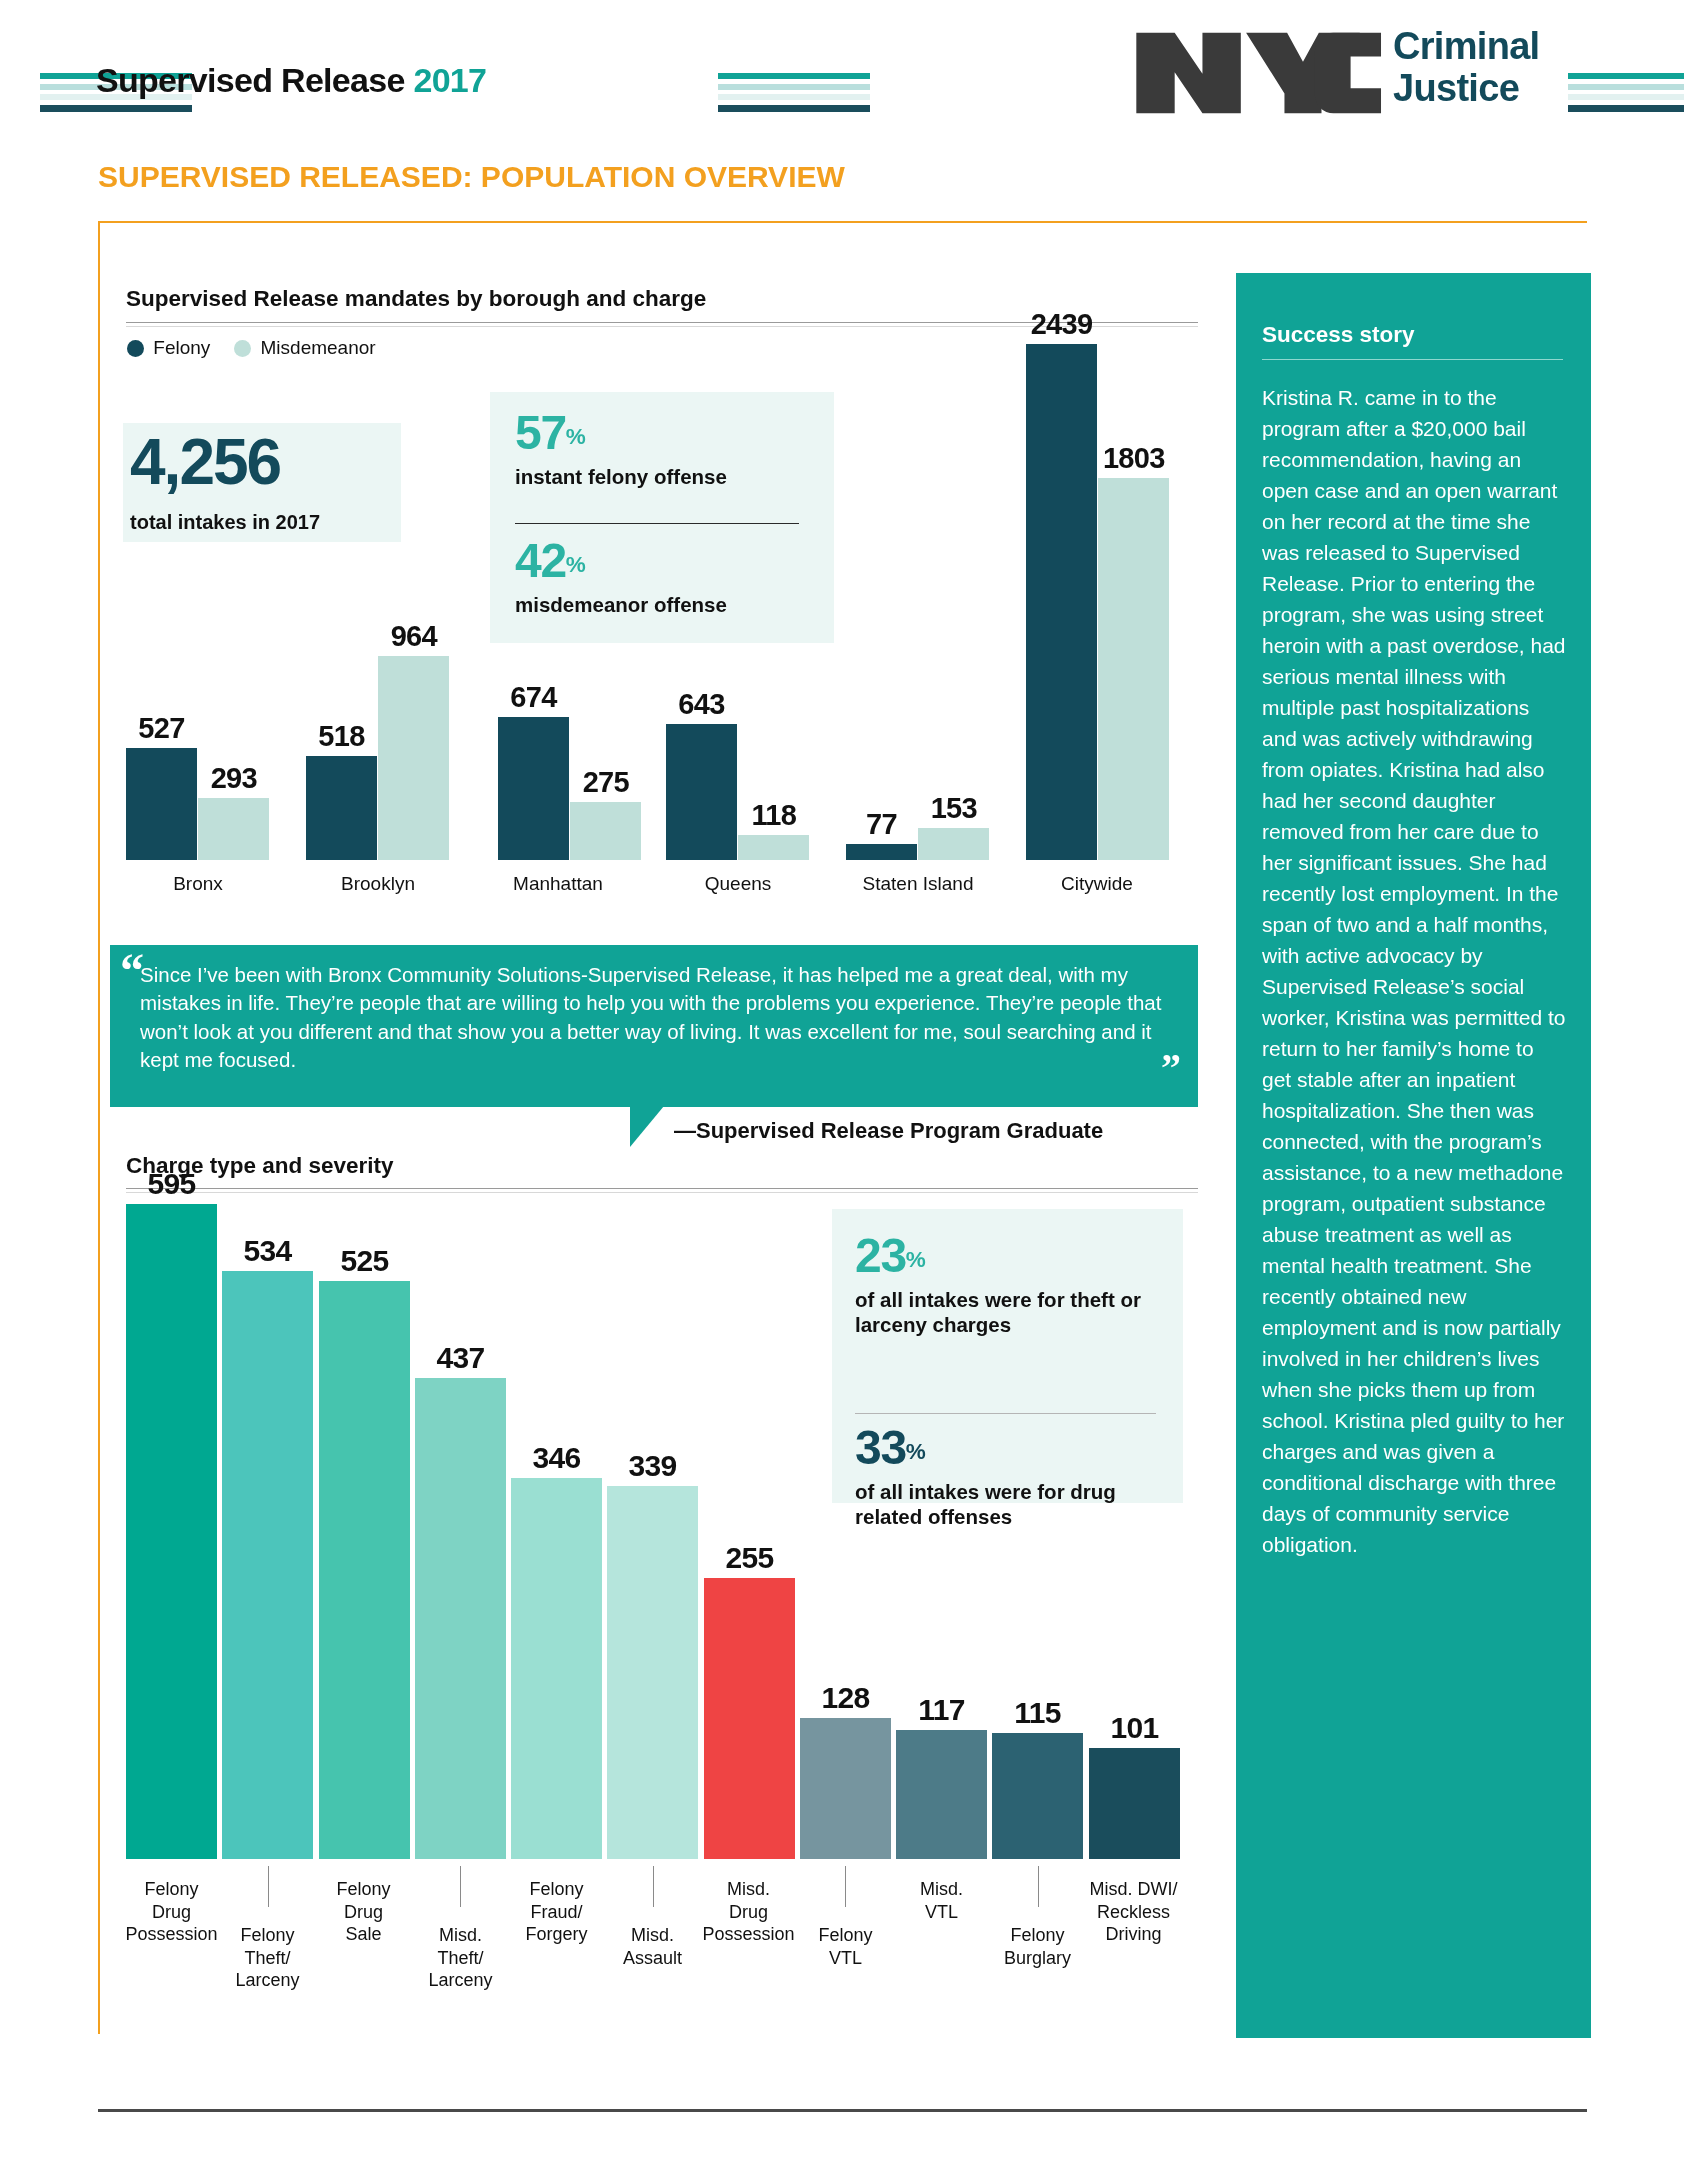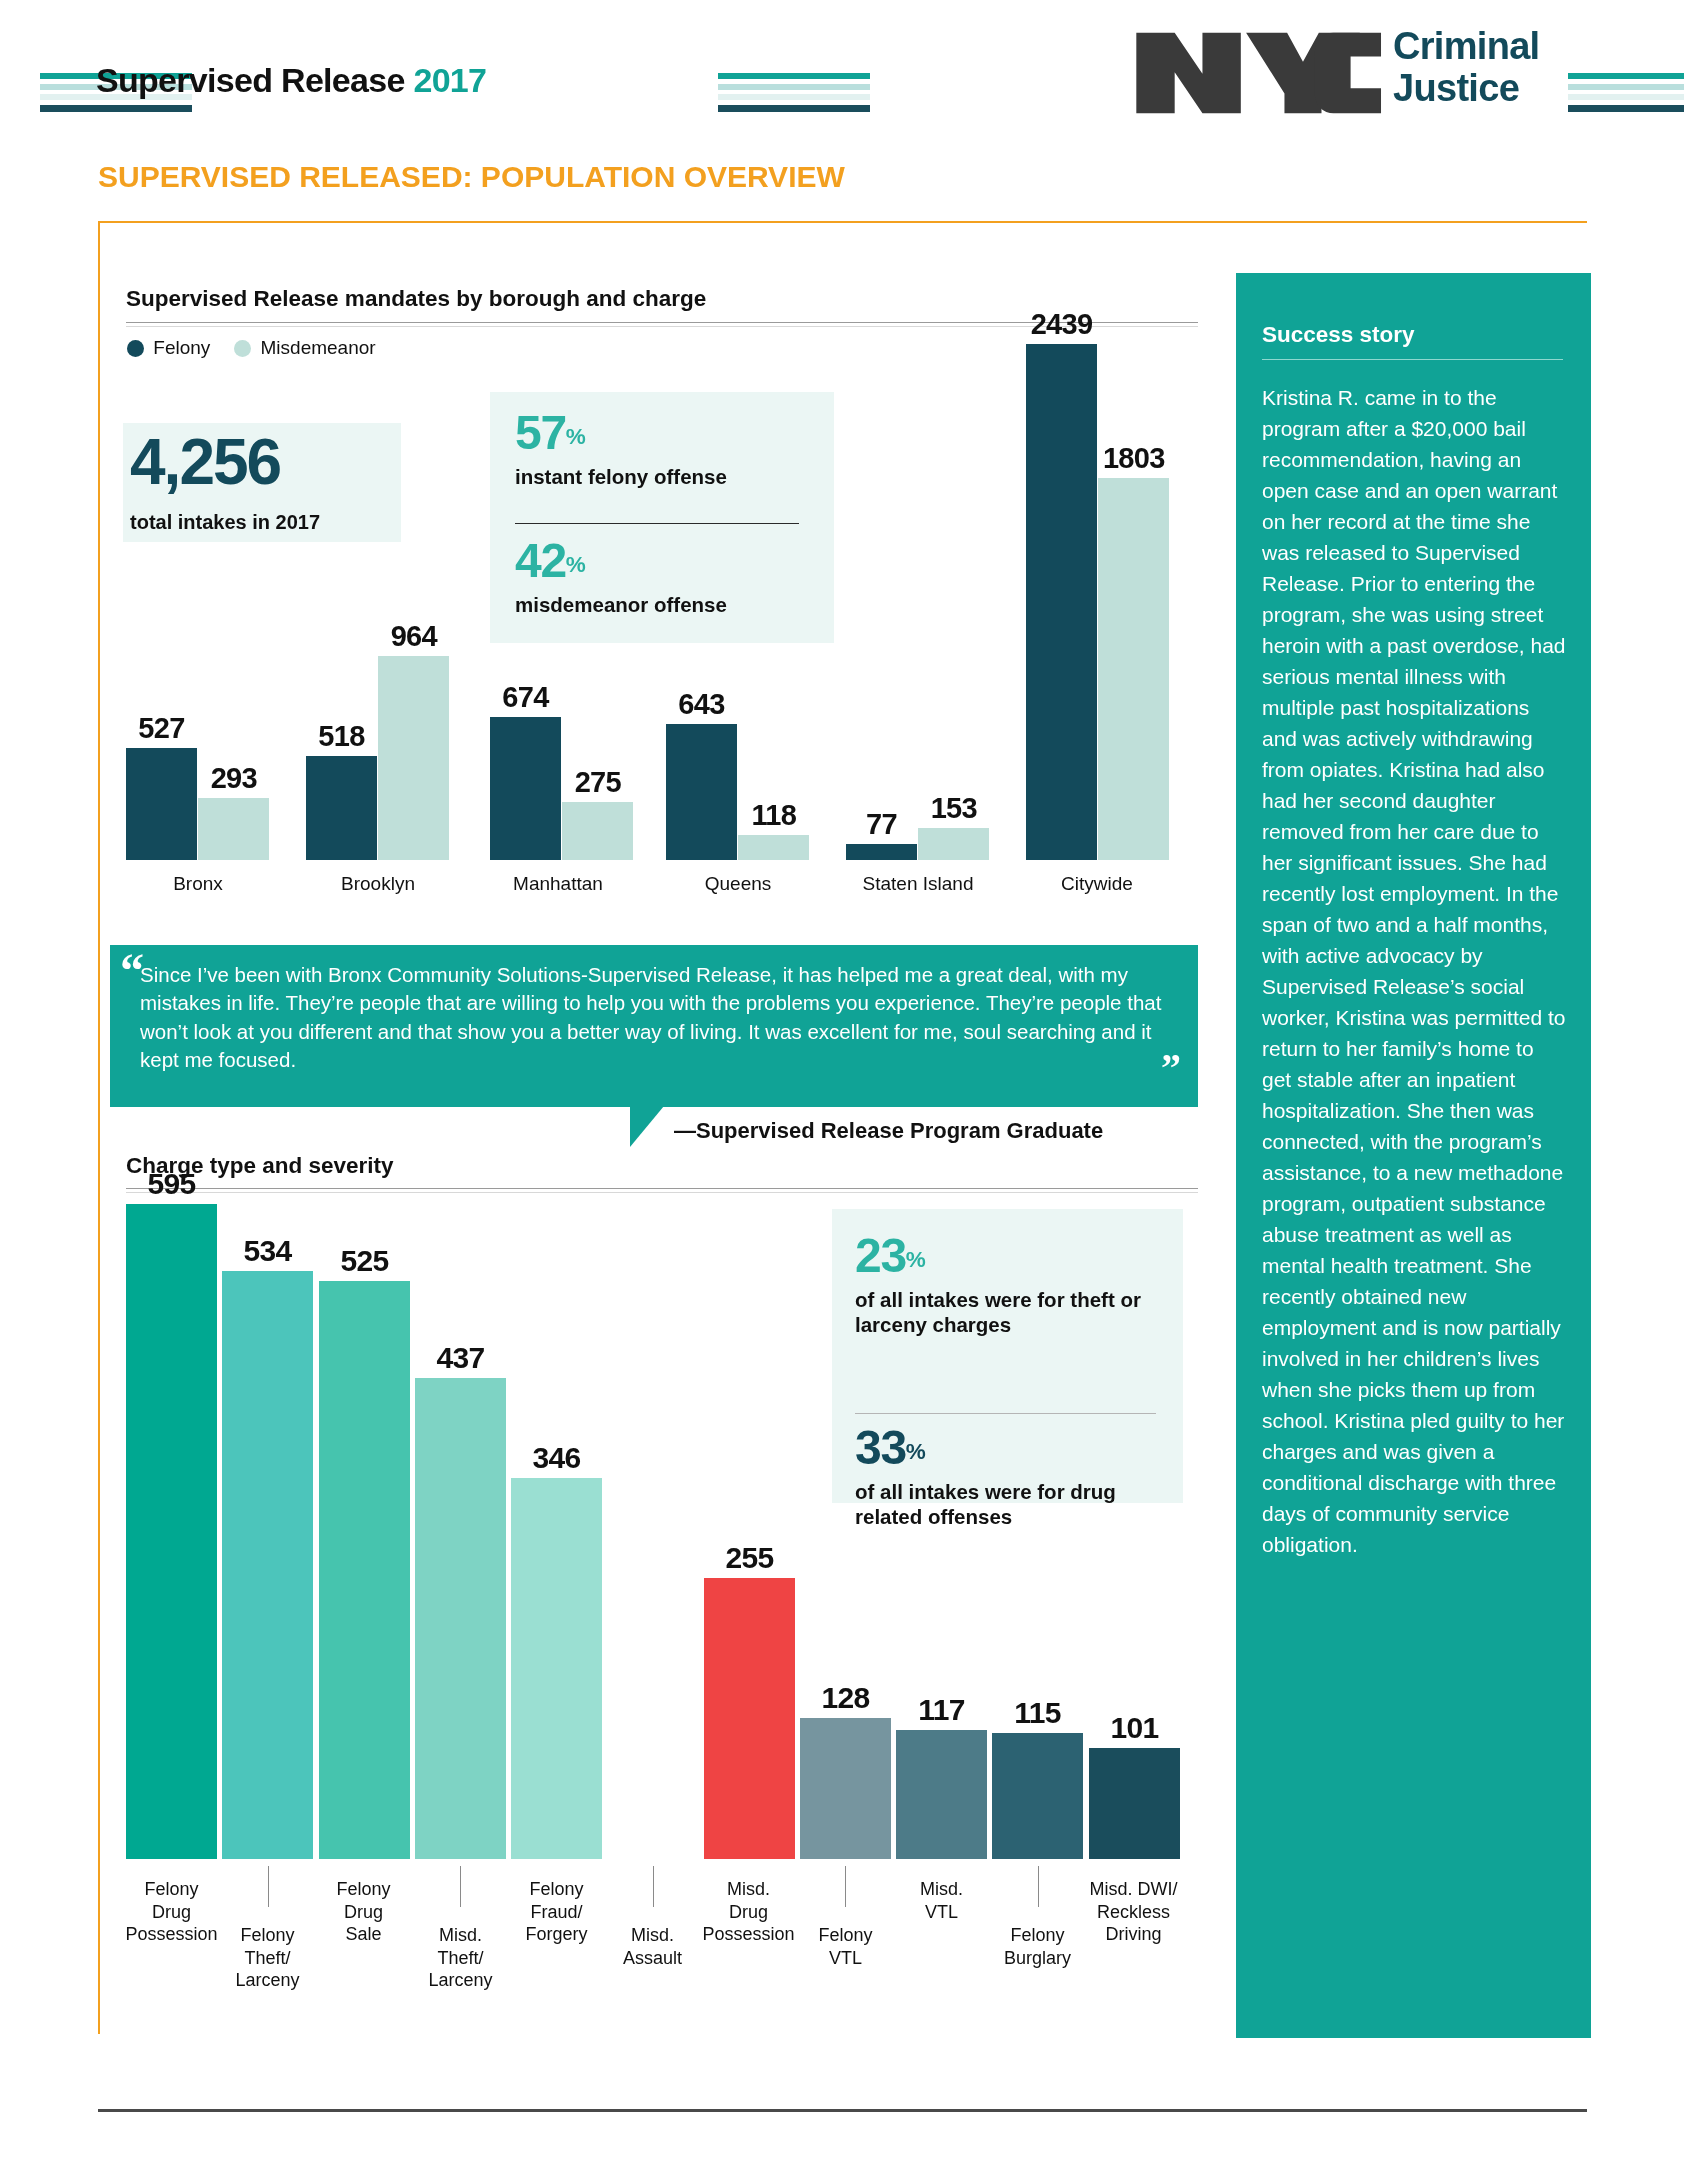--- a/index.html
+++ b/index.html
@@ -253,21 +253,21 @@
         </div>
       </div>
       <div class="bargroup" style="left: 180px; width: 153px; height: 516px;">
         <div class="bar felony" style="width: 71px; height: 104px; margin-right: 1.3px;">
           <span class="barval">518</span>
         </div>
         <div class="bar misd" style="width: 71px; height: 204px; margin-right: 0px;">
           <span class="barval">964</span>
         </div>
       </div>
-      <div class="bargroup" style="left: 364px; width: 153px; height: 516px;">
+      <div class="bargroup" style="left: 372px; width: 153px; height: 516px;">
         <div class="bar felony" style="width: 71px; height: 143px; margin-right: 1.3px;">
           <span class="barval">674</span>
         </div>
         <div class="bar misd" style="width: 71px; height: 58px; margin-right: 0px;">
           <span class="barval">275</span>
         </div>
       </div>
       <div class="bargroup" style="left: 540px; width: 153px; height: 516px;">
         <div class="bar felony" style="width: 71px; height: 136px; margin-right: 1.3px;">
           <span class="barval">643</span>
@@ -325,20 +325,23 @@
         <span class="c2val">534</span>
       </div>
       <div class="c2bar" style="left: 193px; width: 91px; height: 578px; background: rgb(70, 196, 174);">
         <span class="c2val">525</span>
       </div>
       <div class="c2bar" style="left: 289px; width: 91px; height: 481px; background: rgb(126, 211, 196);">
         <span class="c2val">437</span>
       </div>
       <div class="c2bar" style="left: 385px; width: 91px; height: 381px; background: rgb(154, 223, 210);">
         <span class="c2val">346</span>
+      </div>
+      <div class="c2bar" style="left: 481px; width: 91px; height: 373px; background: rgb(181, 229, 220);">
+        <span class="c2val">339</span>
       </div>
       <div class="c2bar" style="left: 578px; width: 91px; height: 281px; background: #ef4444;">
         <span class="c2val">255</span>
       </div>
       <div class="c2bar" style="left: 674px; width: 91px; height: 141px; background: rgb(118, 149, 159);">
         <span class="c2val">128</span>
       </div>
       <div class="c2bar" style="left: 770px; width: 91px; height: 129px; background: rgb(77, 123, 136);">
         <span class="c2val">117</span>
       </div>

